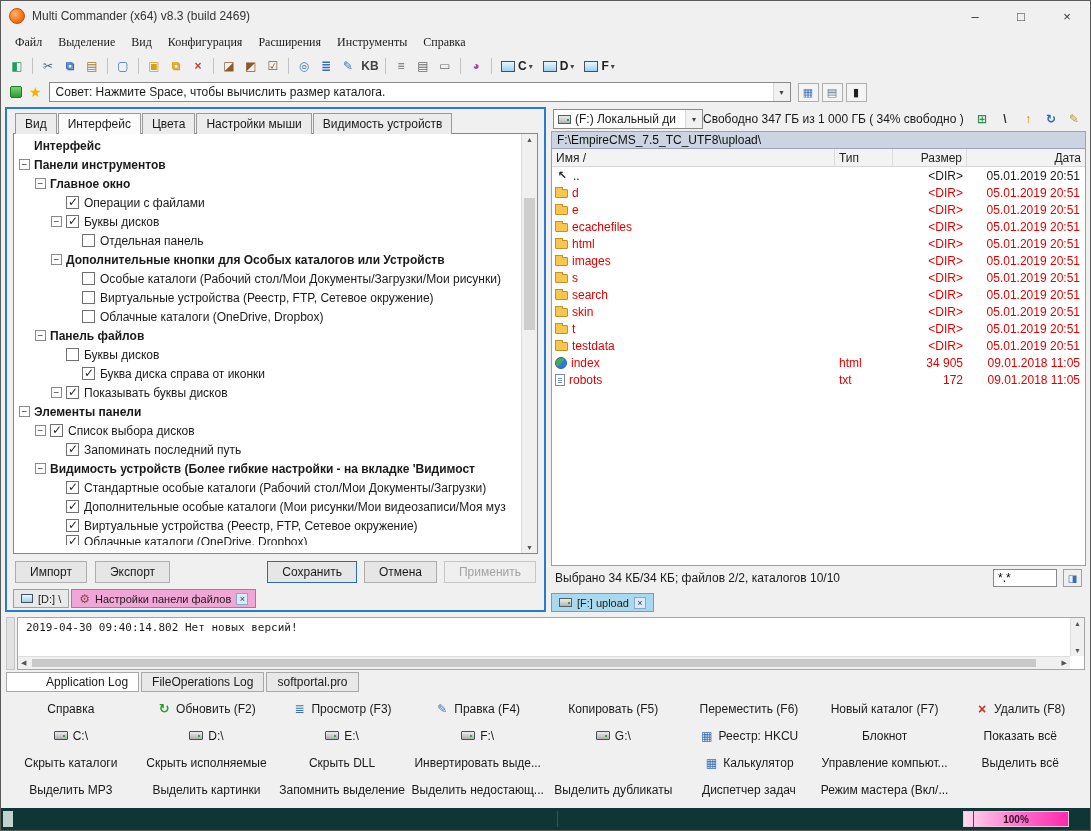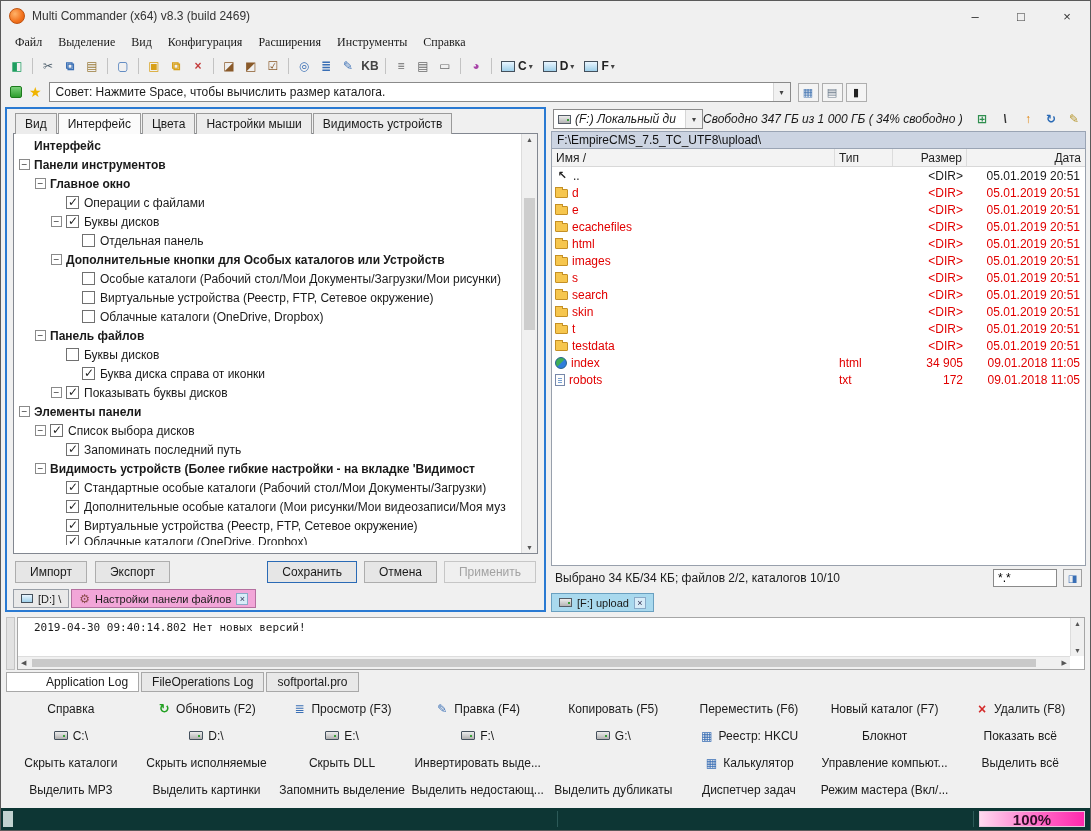--- a/index.html
+++ b/index.html
@@ -70,21 +70,21 @@
 .ptab{height:19px;display:flex;align-items:center;gap:5px;padding:0 7px;border:1px solid #9aa0a8;background:#e9e9e9;font-size:11px;white-space:nowrap;}
 .ptab.pink{background:#f2a6d8;border-color:#b570a0;}
 .ptab.blue{background:#a9d9ee;border-color:#6aa0c0;}
 .mini-monitor{width:12px;height:9px;border:1px solid #44505c;background:linear-gradient(#eaf6ff,#9fd0ea);}
 .gear-icon::before{content:"⚙";font-size:12px;color:#8a4a4a;}
 .tclose{width:12px;height:12px;border:1px solid #88aac8;background:#d8ecf8;display:flex;align-items:center;justify-content:center;font-size:9px;color:#335;}
 .tclose::before{content:"×";}
 
 
 .file-panel{flex:1;display:flex;flex-direction:column;min-width:0;}
-.drivebar{flex:0 0 24px;display:flex;align-items:center;padding:1px 2px;font-style:italic;}
+.drivebar{flex:0 0 24px;display:flex;align-items:center;padding:1px 2px;}
 .drive-combo{width:150px;height:20px;border:1px solid #8a8a8a;background:#fff;display:flex;align-items:center;gap:4px;padding-left:4px;flex:0 0 auto;}
 .drive-combo-label{flex:1;white-space:nowrap;overflow:hidden;}
 .mini-drive{width:13px;height:9px;border:1px solid #555c66;background:linear-gradient(#ececec,#b4b4b4);position:relative;flex:0 0 auto;}
 .mini-drive::after{content:"";position:absolute;right:1px;top:3px;width:2px;height:2px;background:#38a038;}
 .free-label{white-space:nowrap;overflow:hidden;}
 .pi-btns{margin-left:auto;display:flex;gap:3px;flex:0 0 auto;}
 .pi-btn{width:20px;height:20px;display:flex;align-items:center;justify-content:center;font-size:12px;font-weight:bold;}
 .pathbar{flex:0 0 18px;background:#ccd4e2;border:1px solid #9aa4b4;display:flex;align-items:center;padding:0 5px;color:#111;white-space:nowrap;overflow:hidden;}
 .listbox{flex:1;border:1px solid #98a0ac;border-top:none;background:#fff;display:flex;flex-direction:column;min-height:0;}
 .lheader{flex:0 0 18px;display:flex;background:#f3f3f3;border-bottom:1px solid #d8d8d8;color:#222;}
@@ -110,21 +110,21 @@
 .fstatus{flex:0 0 24px;display:flex;align-items:center;gap:6px;padding:0 4px;white-space:nowrap;}
 .filter-input{margin-left:auto;width:64px;height:18px;border:1px solid #8a8a8a;padding:0 4px;font-size:12px;font-family:inherit;}
 .filter-btn{width:19px;height:18px;border:1px solid #a0a0a0;background:#f0f0f0;display:flex;align-items:center;justify-content:center;}
 .filter-btn::before{content:"◨";color:#3a6fb5;font-size:10px;}
 
 
 .log-section{flex:0 0 78px;padding:3px 5px 0;display:flex;flex-direction:column;}
 .log-row{flex:1;display:flex;gap:2px;min-height:0;}
 .log-grip{width:9px;background:#e2e2e2;border:1px solid #c4c4c4;}
 .logbox{flex:1;border:1px solid #a6a6a6;background:#fff;position:relative;}
-.log-text{position:absolute;left:16px;top:3px;right:18px;font-family:"DejaVu Sans Mono","Liberation Mono",monospace;font-size:11px;white-space:nowrap;overflow:hidden;}
+.log-text{position:absolute;left:8px;top:3px;right:18px;font-family:"DejaVu Sans Mono","Liberation Mono",monospace;font-size:11px;white-space:nowrap;overflow:hidden;}
 .log-vscroll{position:absolute;top:0;right:0;bottom:13px;width:14px;background:#f0f0f0;border-left:1px solid #ddd;}
 .log-hscroll{position:absolute;left:0;right:14px;bottom:0;height:13px;background:#f0f0f0;border-top:1px solid #ddd;}
 .hsarrow{position:absolute;top:0;height:100%;display:flex;align-items:center;font-size:7px;color:#555;}
 .hsarrow.left{left:3px;}
 .hsarrow.right{right:3px;}
 .log-hthumb{position:absolute;left:14px;right:34px;top:2px;height:8px;background:#c9c9c9;}
 .log-tabs{flex:0 0 20px;display:flex;padding-top:2px;}
 .ltab{padding:2px 10px;border:1px solid #a8a8a8;background:#e8e8e8;margin-right:2px;white-space:nowrap;}
 .ltab.active{background:#fff;padding-left:39px;}
 
@@ -140,21 +140,21 @@
 .gic.ic-drive::after{content:"";position:absolute;right:2px;top:3px;width:2px;height:2px;background:#38a038;}
 .gic.ic-registry::before{content:"▦";color:#3a6fb5;font-size:12px;}
 .gic.ic-calc::before{content:"▦";color:#3a6fb5;font-size:12px;}
 
 
 .bottom-bar{flex:0 0 22px;background:#0d3634;position:relative;display:flex;align-items:center;}
 .bb-cell{width:10px;height:16px;background:#c2d2d0;margin-left:2px;}
 .bb-sep{position:absolute;top:3px;bottom:3px;width:1px;background:#2c5a58;}
 .bb-sep.s1{left:556px;}
 .bb-sep.s2{left:972px;}
-.progress{margin-left:auto;margin-right:5px;width:106px;height:16px;border:1px solid #e8c8dc;background:linear-gradient(90deg,#ffd9ef 0%,#ff66c6 60%,#ff29ad 100%);display:flex;align-items:center;justify-content:center;font-size:15px;color:#301028;font-weight:bold;}
+.progress{margin-left:auto;margin-right:21px;width:106px;height:16px;border:1px solid #e8c8dc;background:linear-gradient(90deg,#ffd9ef 0%,#ff66c6 60%,#ff29ad 100%);display:flex;align-items:center;justify-content:center;font-size:10px;color:#301028;font-weight:bold;}
 </style>
 </head>
 <body>
 
 <div class="window">
 
   <div class="titlebar">
     <span class="app-logo"></span>
     <span class="title-text">Multi Commander (x64)  v8.3 (build 2469)</span>
     <div class="win-controls">

